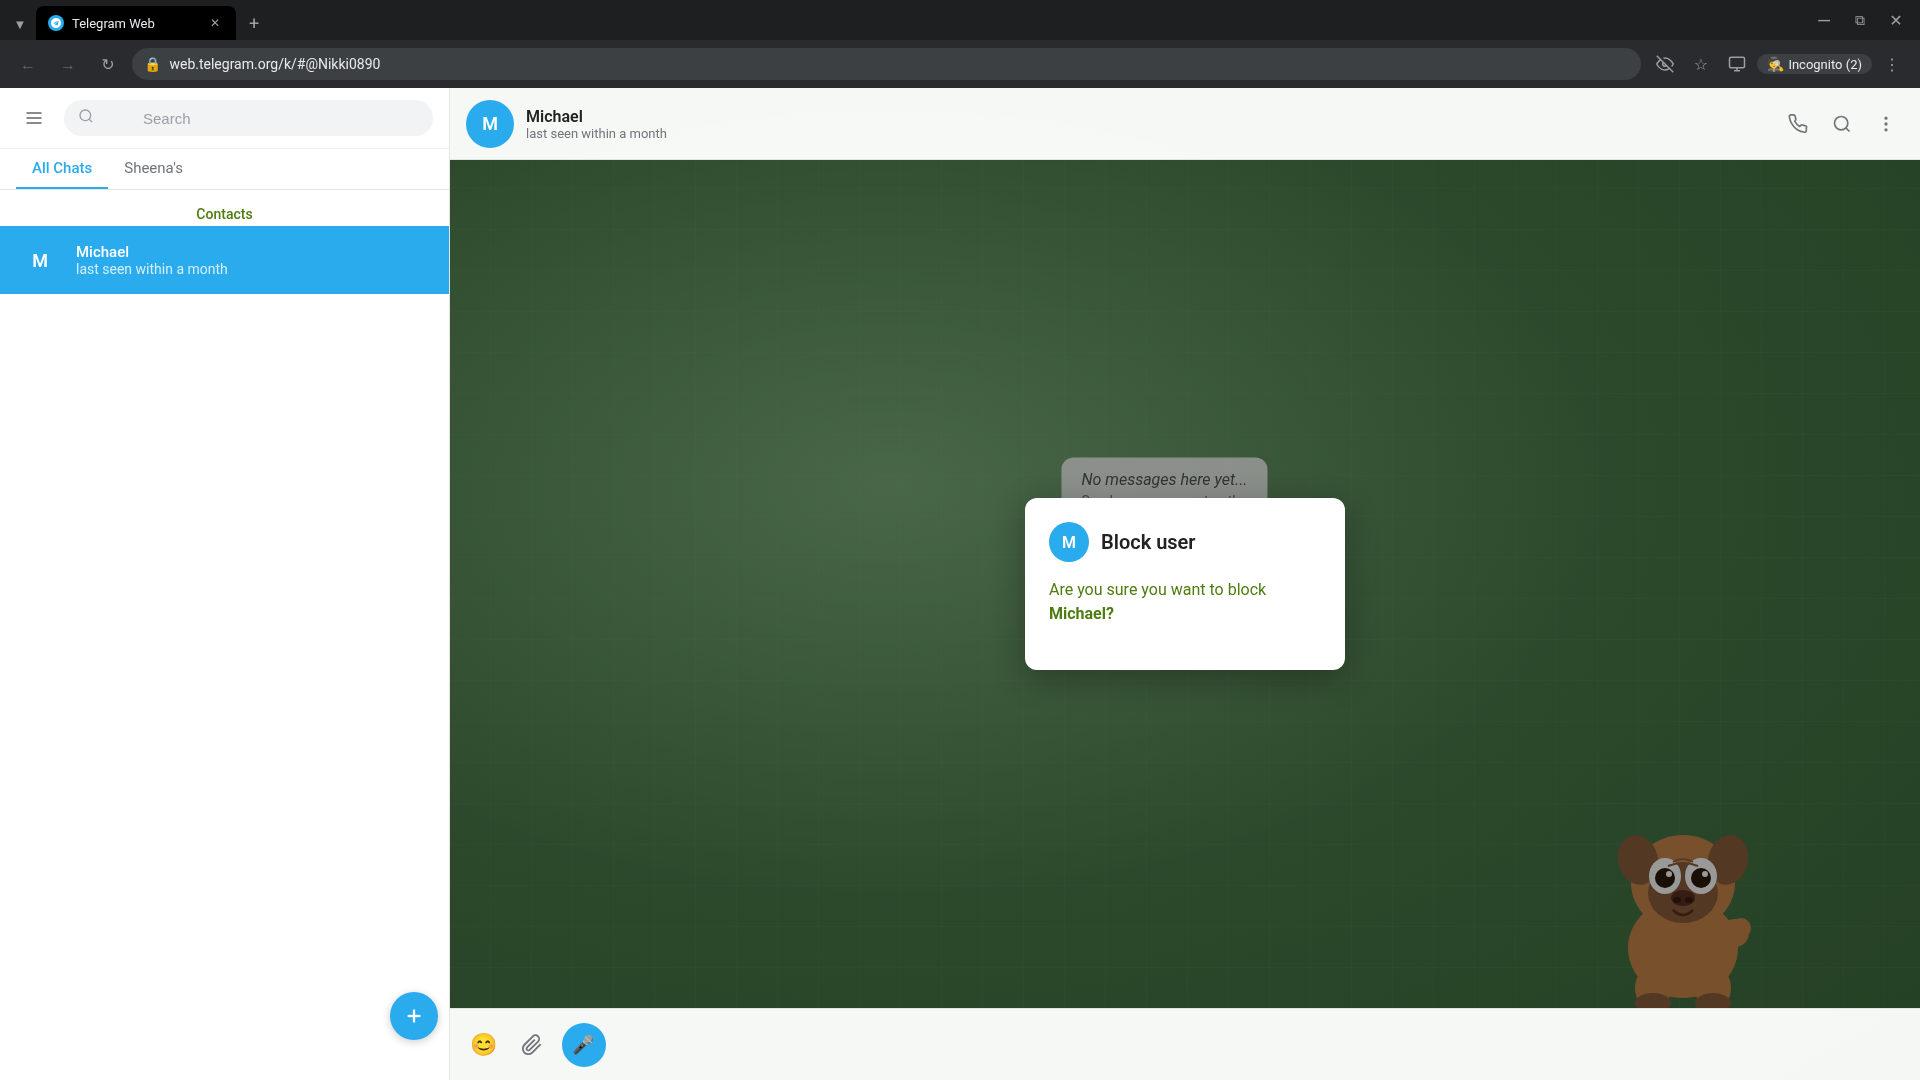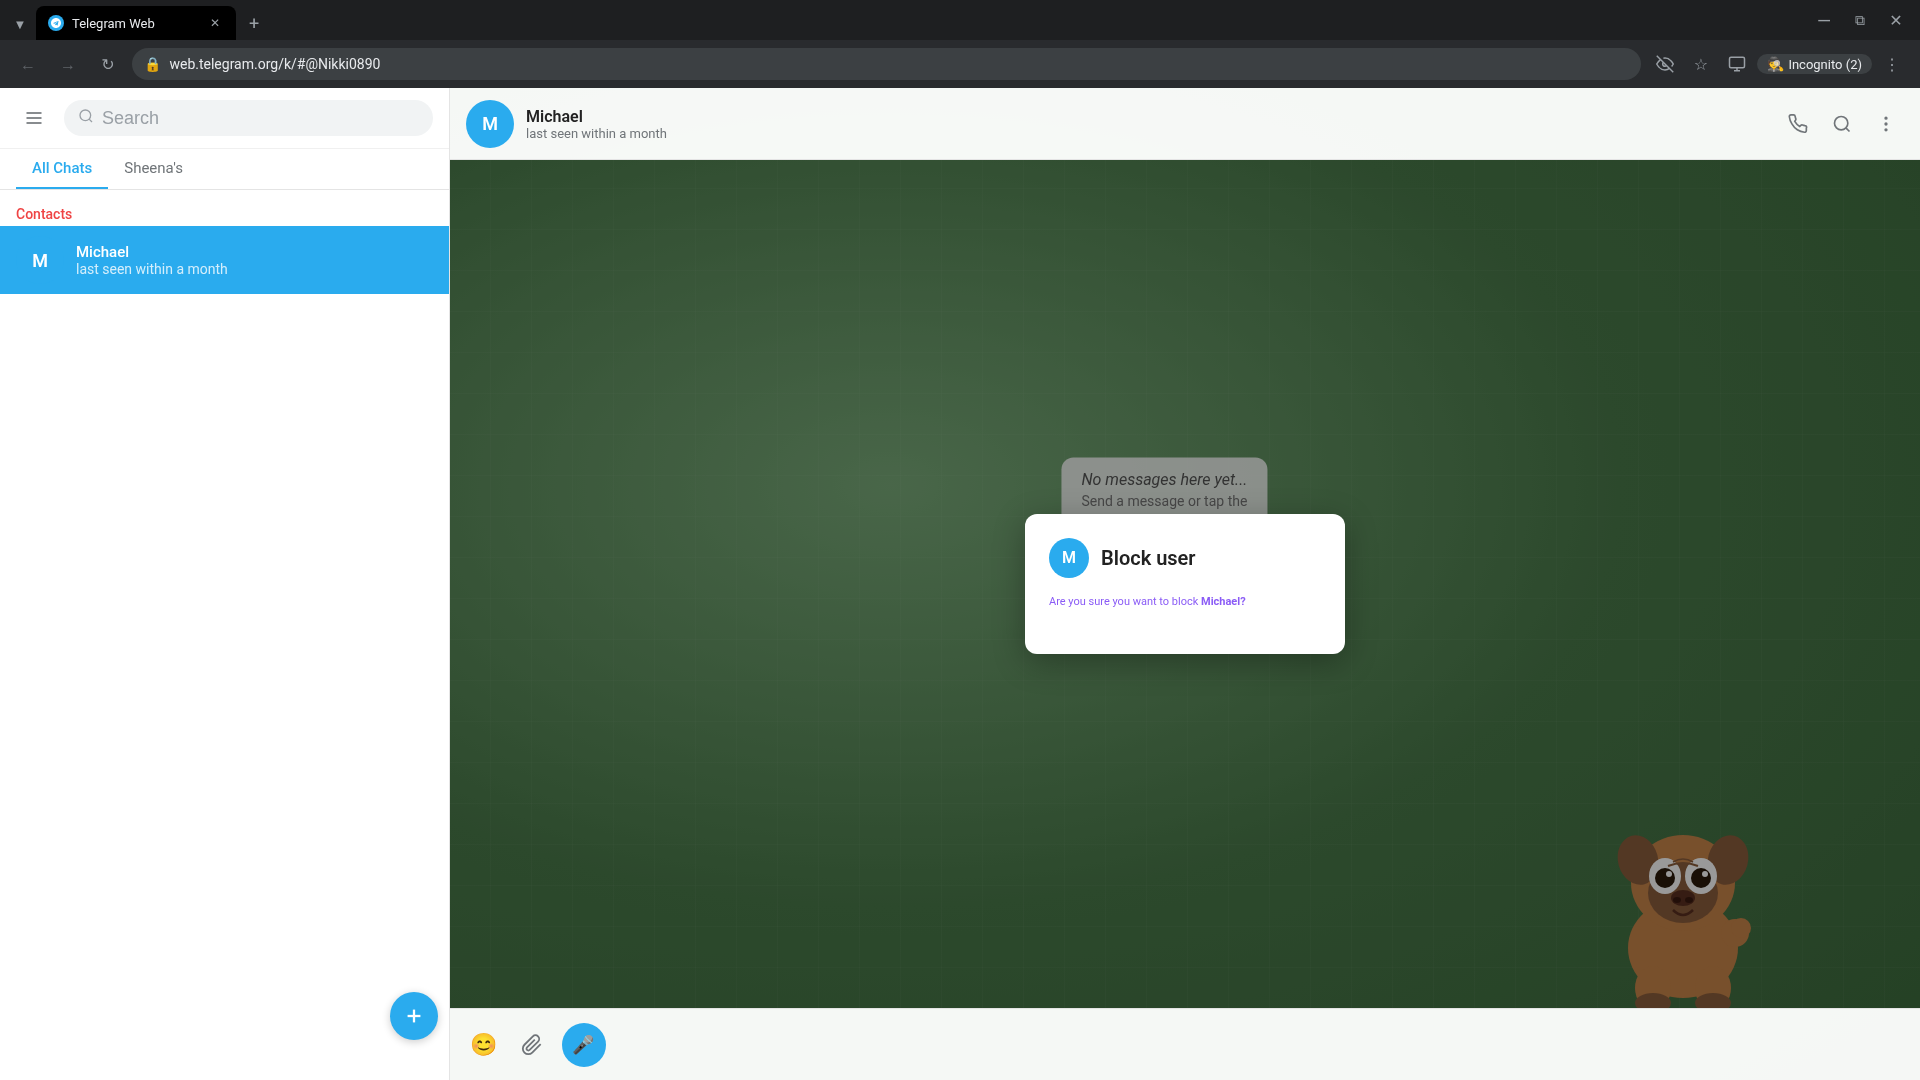--- a/index.html
+++ b/index.html
@@ -27,31 +27,31 @@
 
     
     .app-container { display: flex; height: calc(1080px - 88px); width: 100%; }
 
     
     .sidebar { width: 450px; background: #ffffff; display: flex; flex-direction: column; border-right: 1px solid #e4e4e4; flex-shrink: 0; }
     .sidebar-header { padding: 12px 16px; display: flex; align-items: center; gap: 12px; border-bottom: 1px solid #f0f0f0; }
     .menu-btn { width: 36px; height: 36px; display: flex; align-items: center; justify-content: center; cursor: pointer; color: #707579; }
     .search-bar { flex: 1; height: 36px; background: #f1f3f4; border-radius: 20px; display: flex; align-items: center; padding: 0 14px; gap: 8px; }
     .search-bar .search-icon { color: #9aa0a6; font-size: 16px; }
-    .search-bar input { background: transparent; border: none; outline: none; font-size: 18px; color: #333; flex: 1; }
+    .search-bar input { background: transparent; border: none; outline: none; font-size: 15px; color: #333; flex: 1; margin-left: 41px; }
     .search-bar input::placeholder { color: #9aa0a6; }
 
     
     .sidebar-tabs { display: flex; padding: 0 16px; border-bottom: 1px solid #e4e4e4; }
     .sidebar-tab { padding: 10px 16px; font-size: 15px; color: #707579; cursor: pointer; border-bottom: 2px solid transparent; }
     .sidebar-tab.active { color: #2AABEE; border-bottom-color: #2AABEE; font-weight: 500; }
 
     
     .chat-list { flex: 1; overflow-y: auto; padding: 8px 0; }
-    .section-label { padding: 8px 16px 4px; font-size: 14px; color: #ef4444; font-weight: 500; }
+    .section-label { padding: 8px 16px 4px; font-size: 14px; color: #4d7c0f; font-weight: 500; text-align: center; }
     .chat-item { display: flex; align-items: center; padding: 10px 16px; gap: 12px; cursor: pointer; }
     .chat-item.active { background: #2AABEE; }
     .chat-item.active .chat-name { color: #fff; }
     .chat-item.active .chat-preview { color: rgba(255,255,255,0.8); }
     .avatar { width: 48px; height: 48px; border-radius: 50%; display: flex; align-items: center; justify-content: center; font-size: 18px; font-weight: 600; color: white; flex-shrink: 0; }
     .chat-info { flex: 1; overflow: hidden; }
     .chat-name-row { display: flex; justify-content: space-between; align-items: center; }
     .chat-name { font-size: 15px; font-weight: 500; color: #222; white-space: nowrap; overflow: hidden; text-overflow: ellipsis; }
     .chat-time { font-size: 12px; color: #707579; white-space: nowrap; }
     .chat-preview { font-size: 14px; color: #707579; white-space: nowrap; overflow: hidden; text-overflow: ellipsis; display: flex; align-items: center; gap: 4px; }
@@ -91,21 +91,21 @@
     .message-input { flex: 1; height: 40px; background: transparent; border: none; outline: none; font-size: 15px; color: #333; }
     .message-input::placeholder { color: #9aa0a6; }
     .attachment-btn { width: 36px; height: 36px; display: flex; align-items: center; justify-content: center; cursor: pointer; color: #707579; font-size: 22px; }
     .voice-btn { width: 44px; height: 44px; background: #2AABEE; border-radius: 50%; display: flex; align-items: center; justify-content: center; cursor: pointer; color: white; font-size: 18px; }
 
     
     .dialog-overlay { position: absolute; inset: 0; background: rgba(0,0,0,0.4); display: flex; align-items: center; justify-content: center; z-index: 100; }
     .dialog { background: white; border-radius: 12px; padding: 24px; width: 320px; box-shadow: 0 8px 32px rgba(0,0,0,0.3); }
     .dialog-title-row { display: flex; align-items: center; gap: 12px; margin-bottom: 16px; }
     .dialog-title { font-size: 20px; font-weight: 600; color: #222; }
-    .dialog-body { font-size: 11px; color: #8b5cf6; line-height: 1.5; margin-bottom: 20px; }
+    .dialog-body { font-size: 16px; color: #4d7c0f; line-height: 1.5; margin-bottom: 20px; }
     .dialog-actions { display: flex; justify-content: flex-end; gap: 8px; }
     .dialog-btn { padding: 8px 16px; border-radius: 6px; font-size: 14px; font-weight: 600; cursor: pointer; border: none; background: transparent; letter-spacing: 0.5px; }
     .dialog-btn.cancel { color: #2AABEE; }
     .dialog-btn.danger { color: #E53935; }
   </style>
 </head>
 <body>
 
 <div class="browser-chrome">
 

